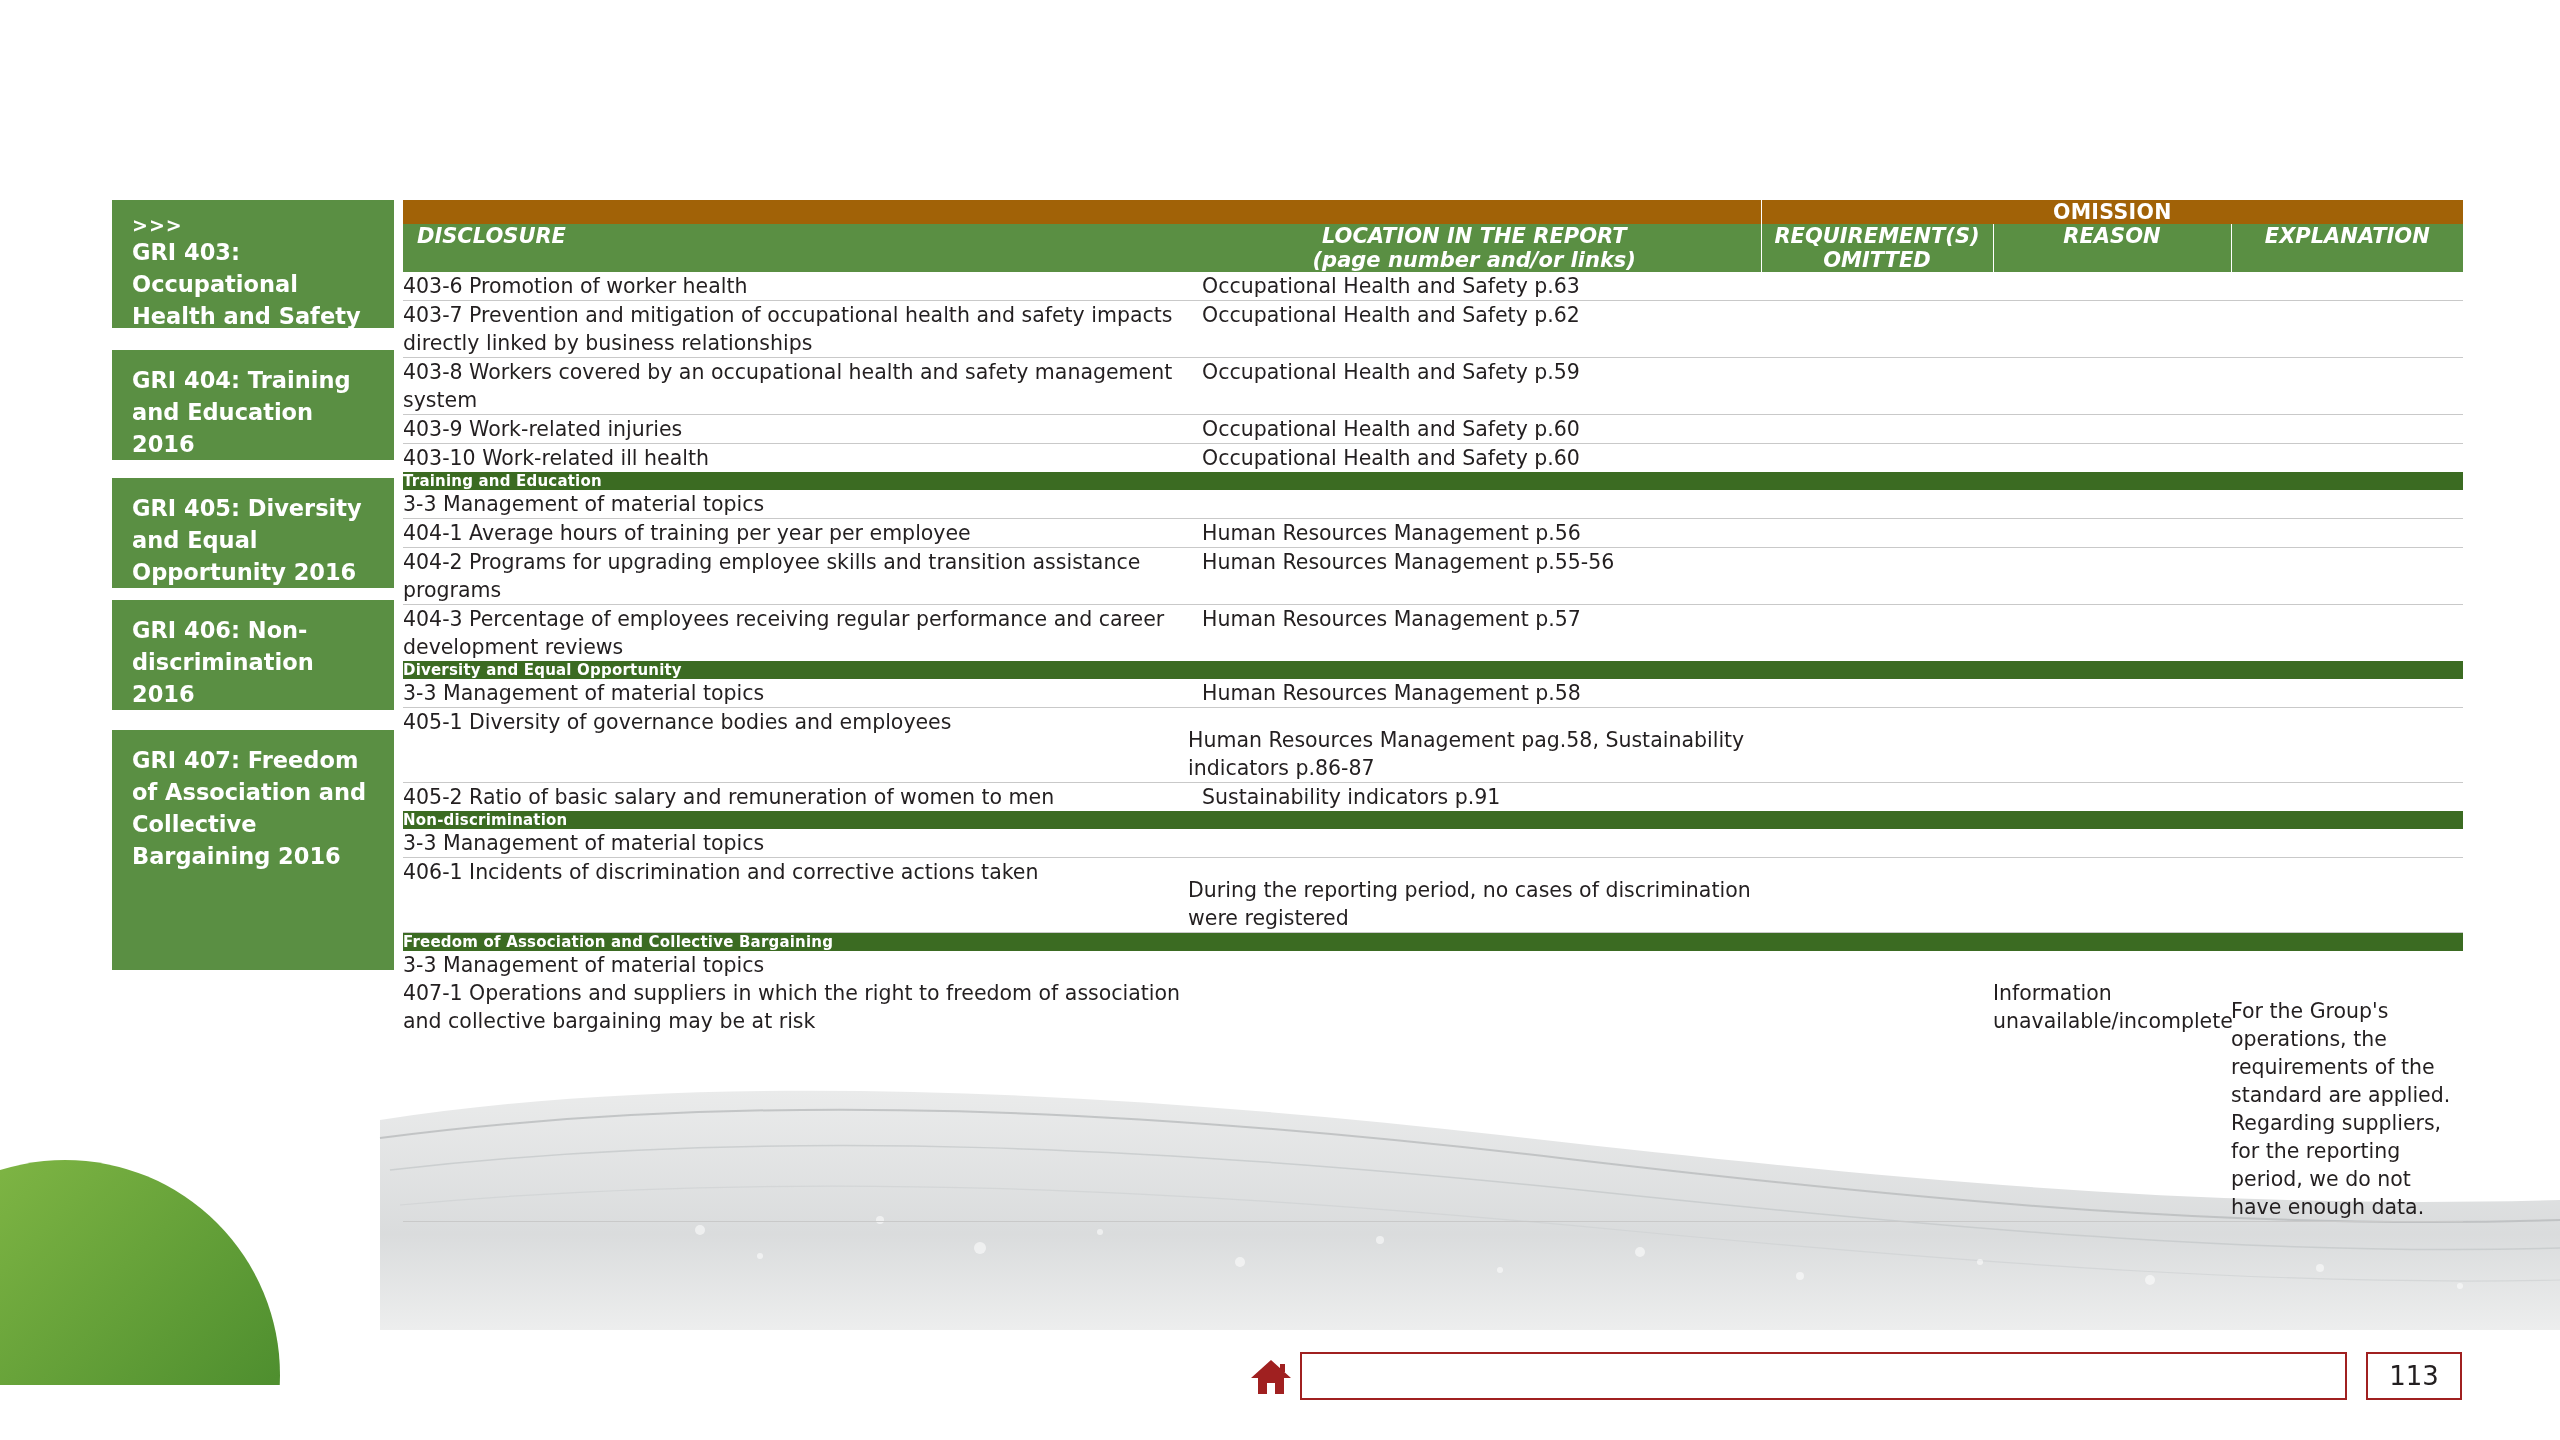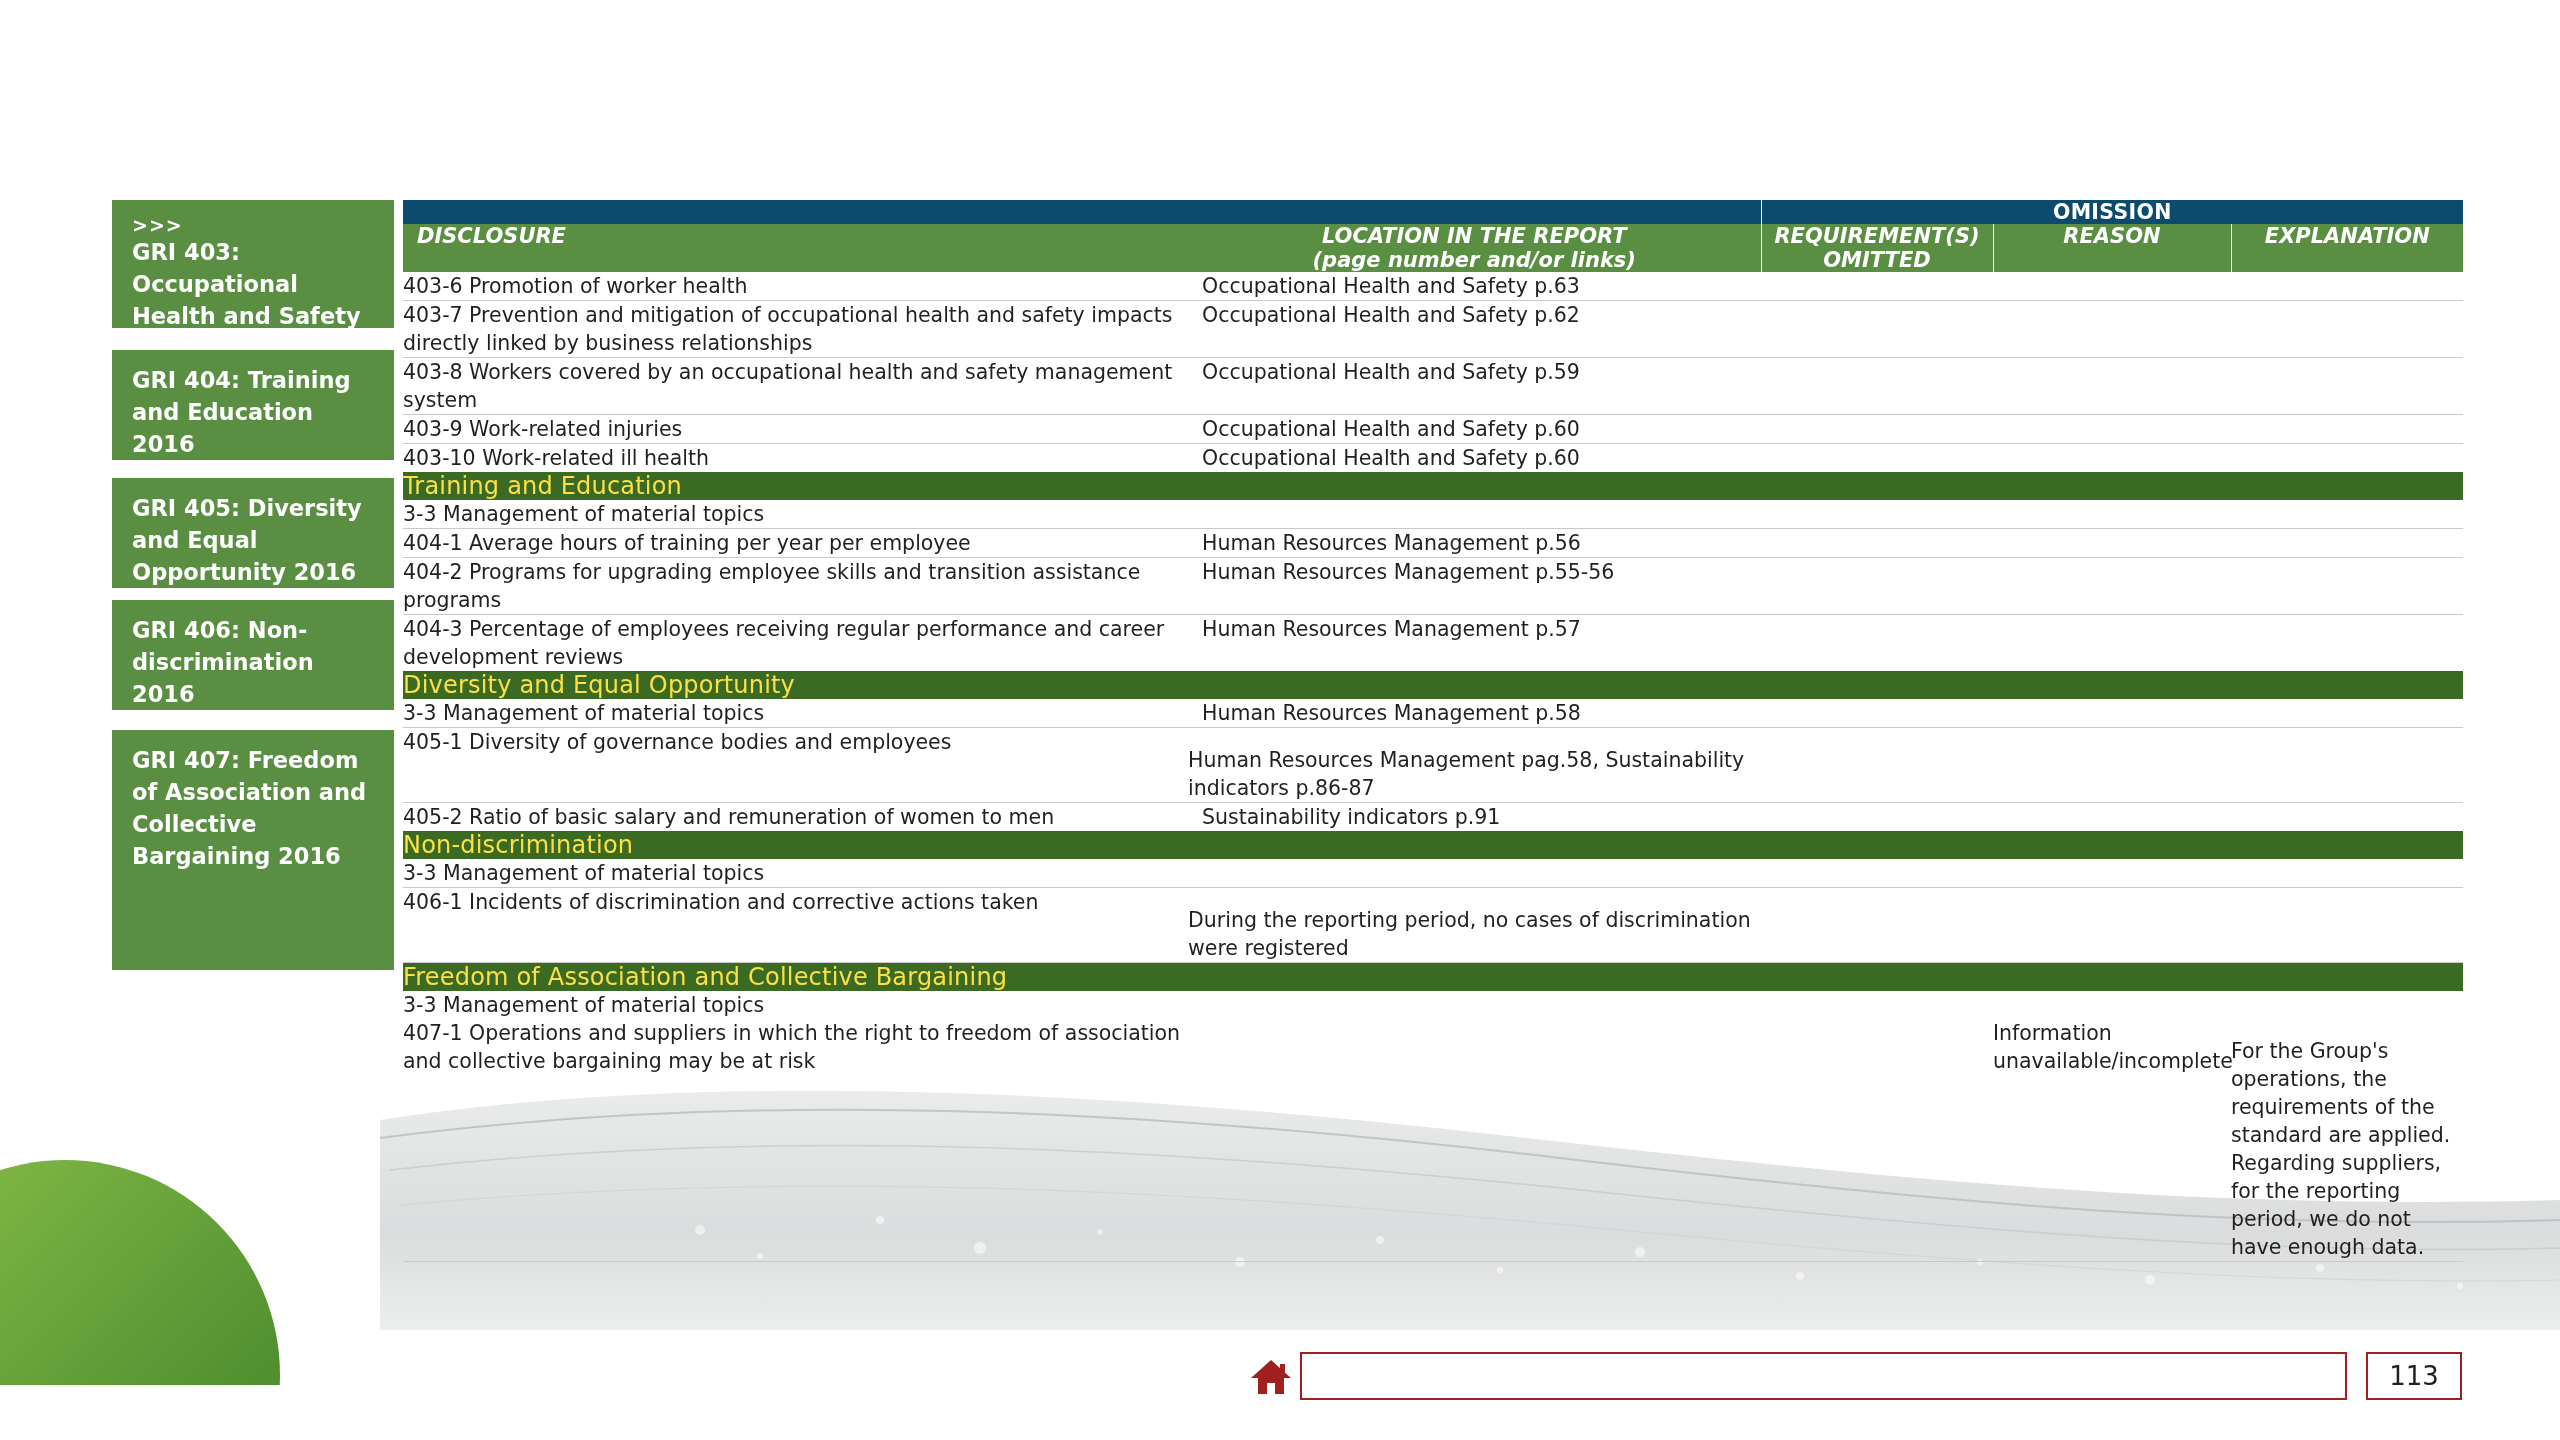--- a/index.html
+++ b/index.html
@@ -87,21 +87,21 @@
   table.gri {
     border-collapse: collapse;
     width: 2060px;
     table-layout: fixed;
   }
   table.gri td, table.gri th {
     vertical-align: top;
     padding: 0;
   }
   .hdr-band {
-    background: #0c4a6e;
+    background: #a16207;
     color: #fff;
   }
   .hdr-omission {
     text-align: center;
     font-size: 20.5px;
     font-weight: bold;
     padding: 13px 0 12px 0;
     letter-spacing: .3px;
   }
   .hdr-cell {
@@ -112,23 +112,23 @@
     padding: 10px 12px 16px 12px;
     vertical-align: bottom;
     font-style: italic;
   }
   .hdr-cell.center { text-align: center; margin-top: 20px; }
   .hdr-cell.left { text-align: left; padding-left: 14px; }
   .vline { border-left: 1px solid #ffffff; }
 
   .sec-row td {
     background: #3b6b22;
-    color: #fde047;
-    font-size: 24px;
-    font-weight: normal;
+    color: #ffffff;
+    font-size: 15px;
+    font-weight: bold;
     padding: 5px 0 5px 14px;
     letter-spacing: .2px;
   }
 
   .data-row td {
     font-size: 20.5px;
     color: #231f20;
     border-bottom: 1px solid #c9c9c9;
     padding: 5px 12px 6px 14px;
     line-height: 28px;

